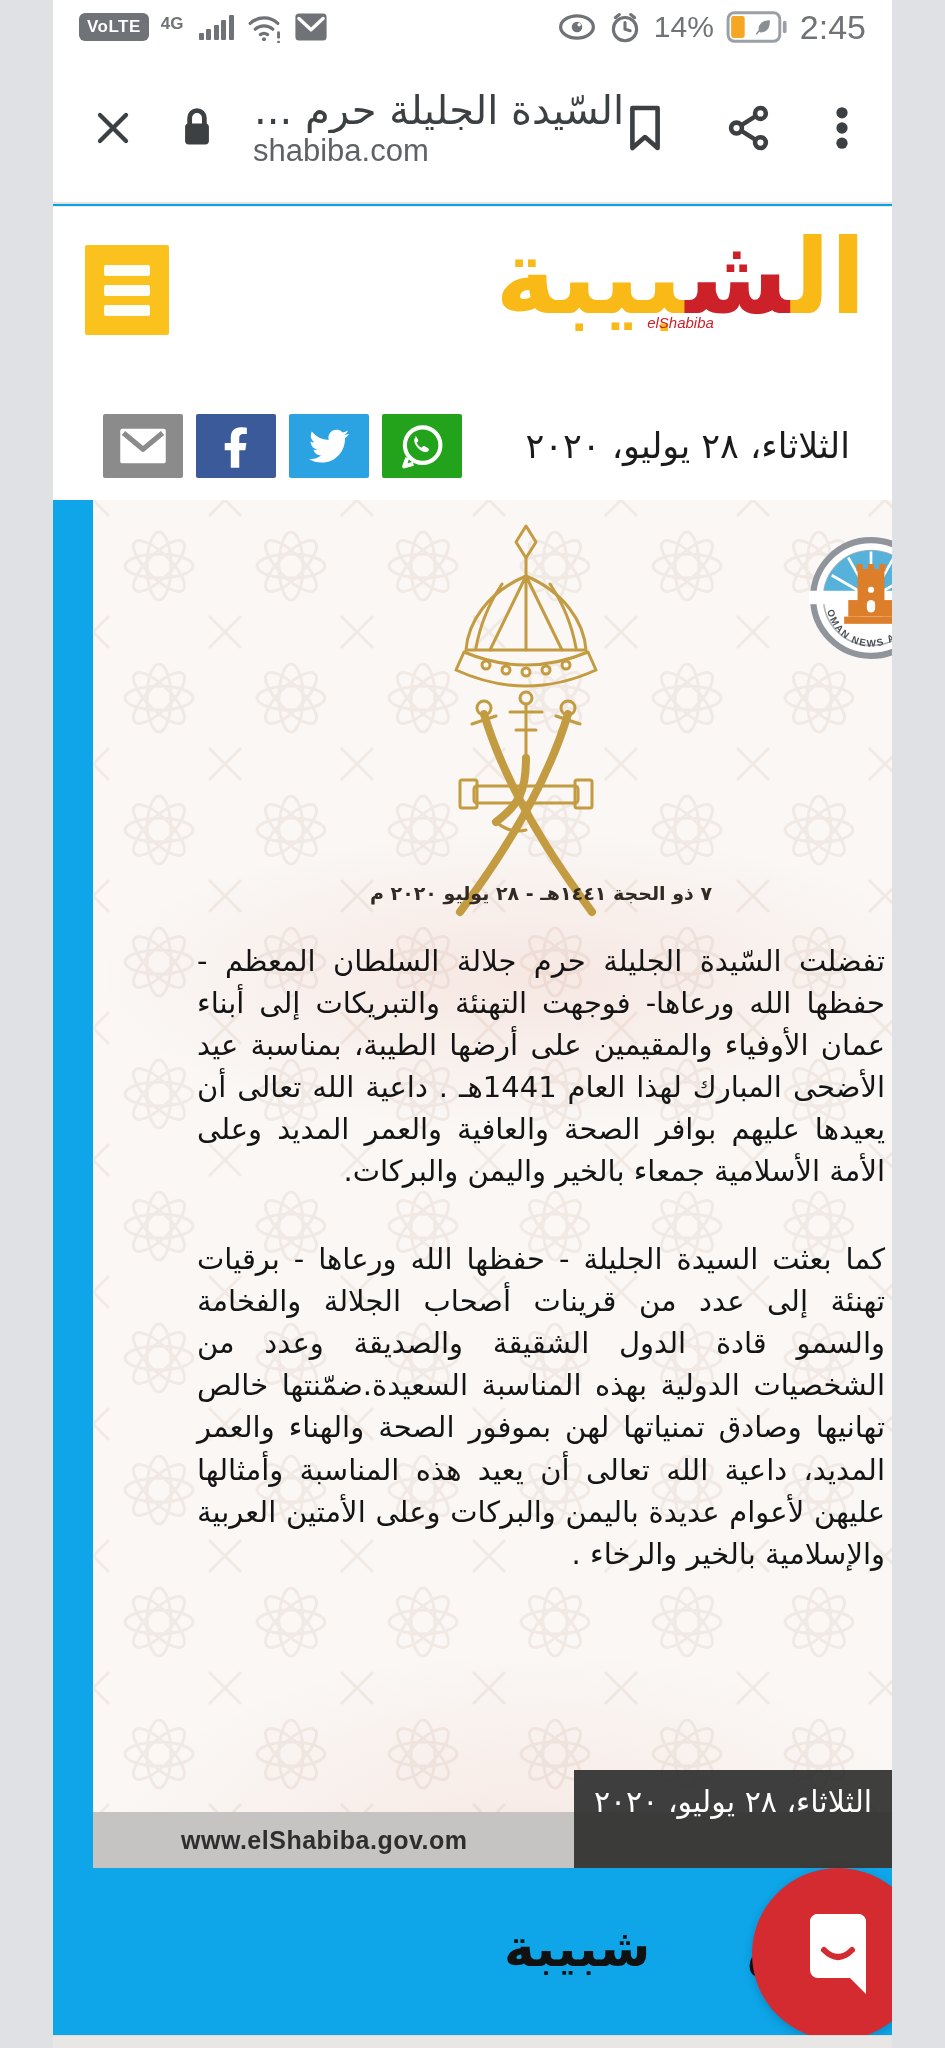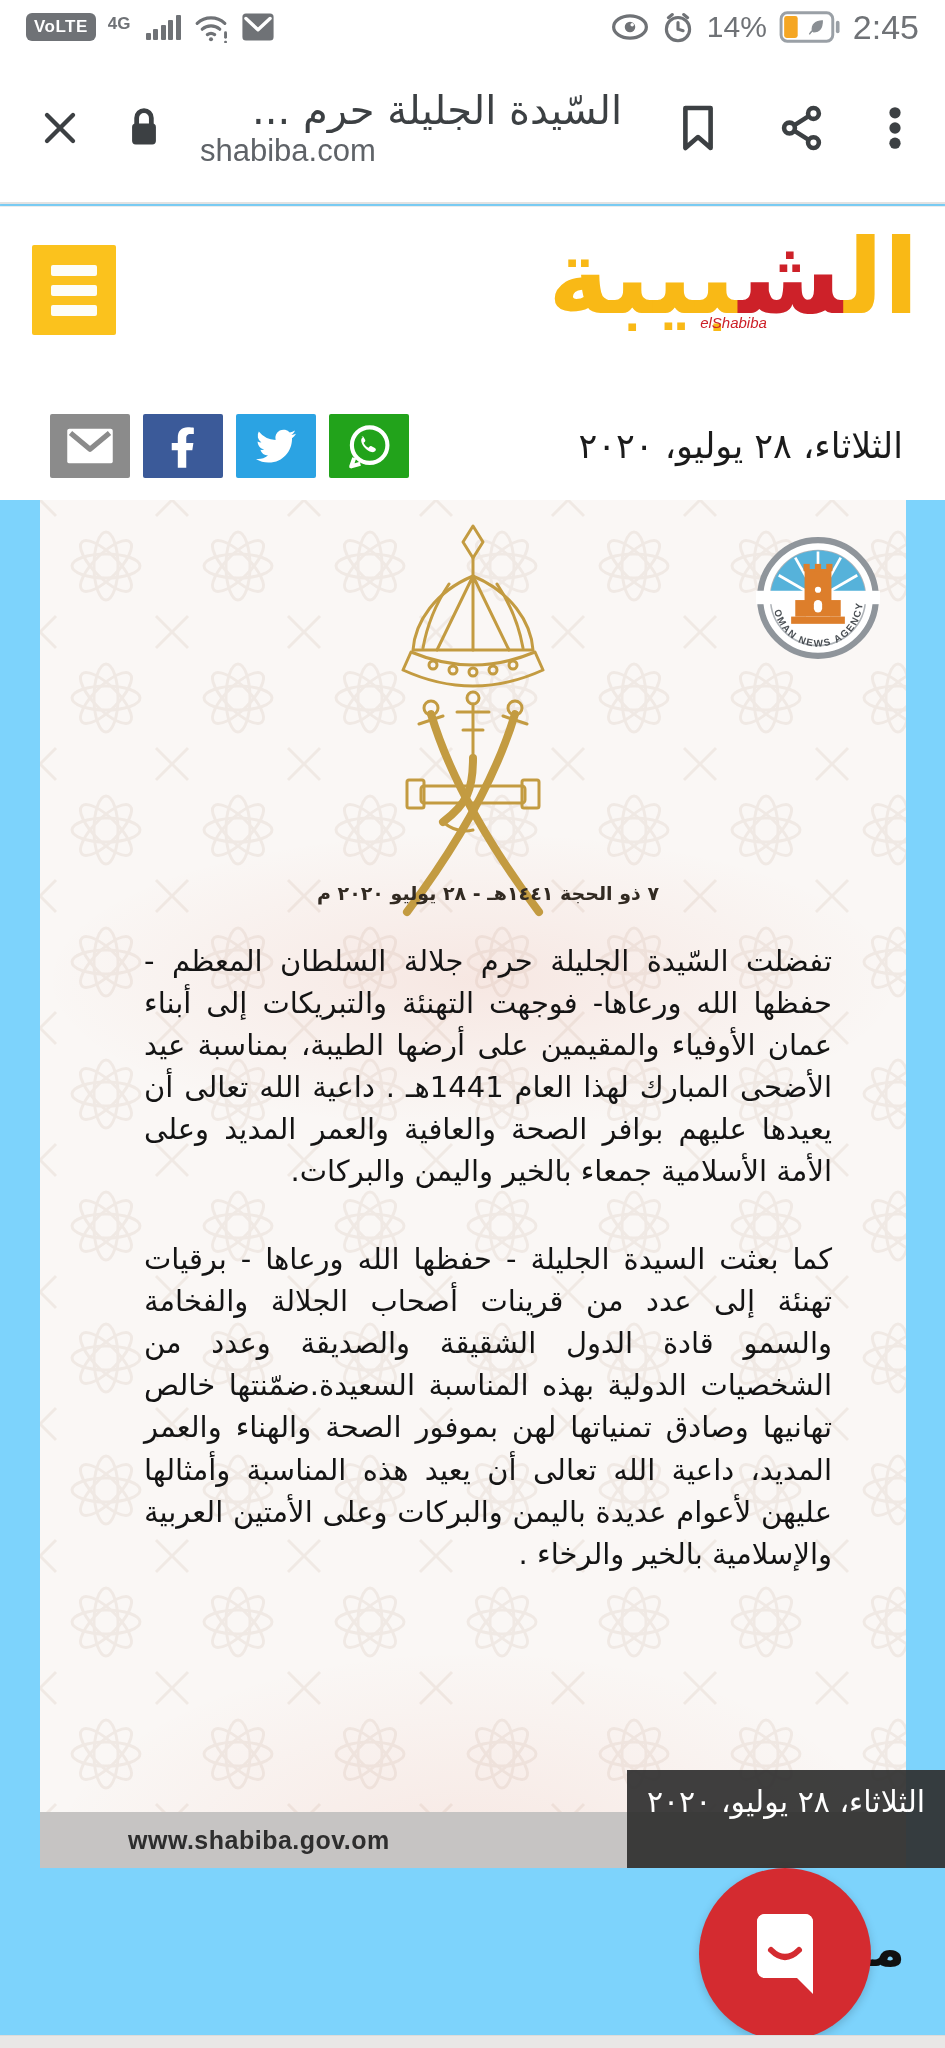--- a/index.html
+++ b/index.html
@@ -1,20 +1,20 @@
 <!DOCTYPE html>
 <html lang="ar"><head>
 <meta charset="utf-8">
 <style>
   * { margin:0; padding:0; box-sizing:border-box; }
   html,body { background:#dfe1e5; }
   body { font-family:"DejaVu Sans", sans-serif; }
   .screen {
-    position:relative; width:945px; height:2048px; margin:0 auto;
-    background:#7dd3fc; overflow:hidden;
+    position:relative; width:839px; height:2048px; margin:0 auto;
+    background:#0ea5e9; overflow:hidden;
   }
   
   .status-bar {
     position:absolute; top:0; left:0; right:0; height:54px;
     display:flex; align-items:center; justify-content:space-between;
     padding:0 26px; color:#666a6e; background:#fff;
   }
   .sb-left, .sb-right { display:flex; align-items:center; gap:12px; }
   .volte-badge {
     background:#6f7276; color:#fff; font-size:17px; font-weight:bold;
@@ -349,28 +349,29 @@
       </svg>
     </div>
 
     <div class="article-column">
       <div class="hijri-line">٧ ذو الحجة ١٤٤١هـ - ٢٨ يوليو ٢٠٢٠ م</div>
       <p class="body-para">تفضلت السّيدة الجليلة حرم جلالة السلطان المعظم - حفظها الله ورعاها- فوجهت التهنئة والتبريكات إلى أبناء عمان الأوفياء والمقيمين على أرضها الطيبة، بمناسبة عيد الأضحى المبارك لهذا العام 1441هـ . داعية الله تعالى أن يعيدها عليهم بوافر الصحة والعافية والعمر المديد وعلى الأمة الأسلامية جمعاء بالخير واليمن والبركات.</p>
       <p class="body-para p2">كما بعثت السيدة الجليلة - حفظها الله ورعاها - برقيات تهنئة إلى عدد من قرينات أصحاب الجلالة والفخامة والسمو قادة الدول الشقيقة والصديقة وعدد من الشخصيات الدولية بهذه المناسبة السعيدة.ضمّنتها خالص تهانيها وصادق تمنياتها لهن بموفور الصحة والهناء والعمر المديد، داعية الله تعالى أن يعيد هذه المناسبة وأمثالها عليهن لأعوام عديدة باليمن والبركات وعلى الأمتين العربية والإسلامية بالخير والرخاء .</p>
     </div>
 
     <div class="source-strip">
-      <span class="source-url">www.shabiba.gov.om</span>
+      <span class="source-url">www.elShabiba.gov.om</span>
     </div>
   </div>
 
   <div class="date-badge">الثلاثاء، ٢٨ يوليو، ٢٠٢٠</div>
 
   <div class="bottom-headline">
     <span>مس</span>
+    <span>شبيبة</span>
   </div>
 
   <button class="chat-fab" aria-label="chat">
     <svg width="96" height="96" viewBox="0 0 48 48">
       <path d="M10 8 a4 4 0 0 1 4-4 h20 a4 4 0 0 1 4 4 v24 a4 4 0 0 1 -4 4 h-4 l8 8 v-8 z" fill="#fff" transform="translate(0,0)"></path>
       <rect x="10" y="4" width="28" height="32" rx="4" fill="#fff"></rect>
       <path d="M38 30 v12 l-10 -10" fill="#fff"></path>
       <path d="M17 22 q7 7 14 0" stroke="#d42b30" stroke-width="3" fill="none" stroke-linecap="round"></path>
     </svg>
   </button>

